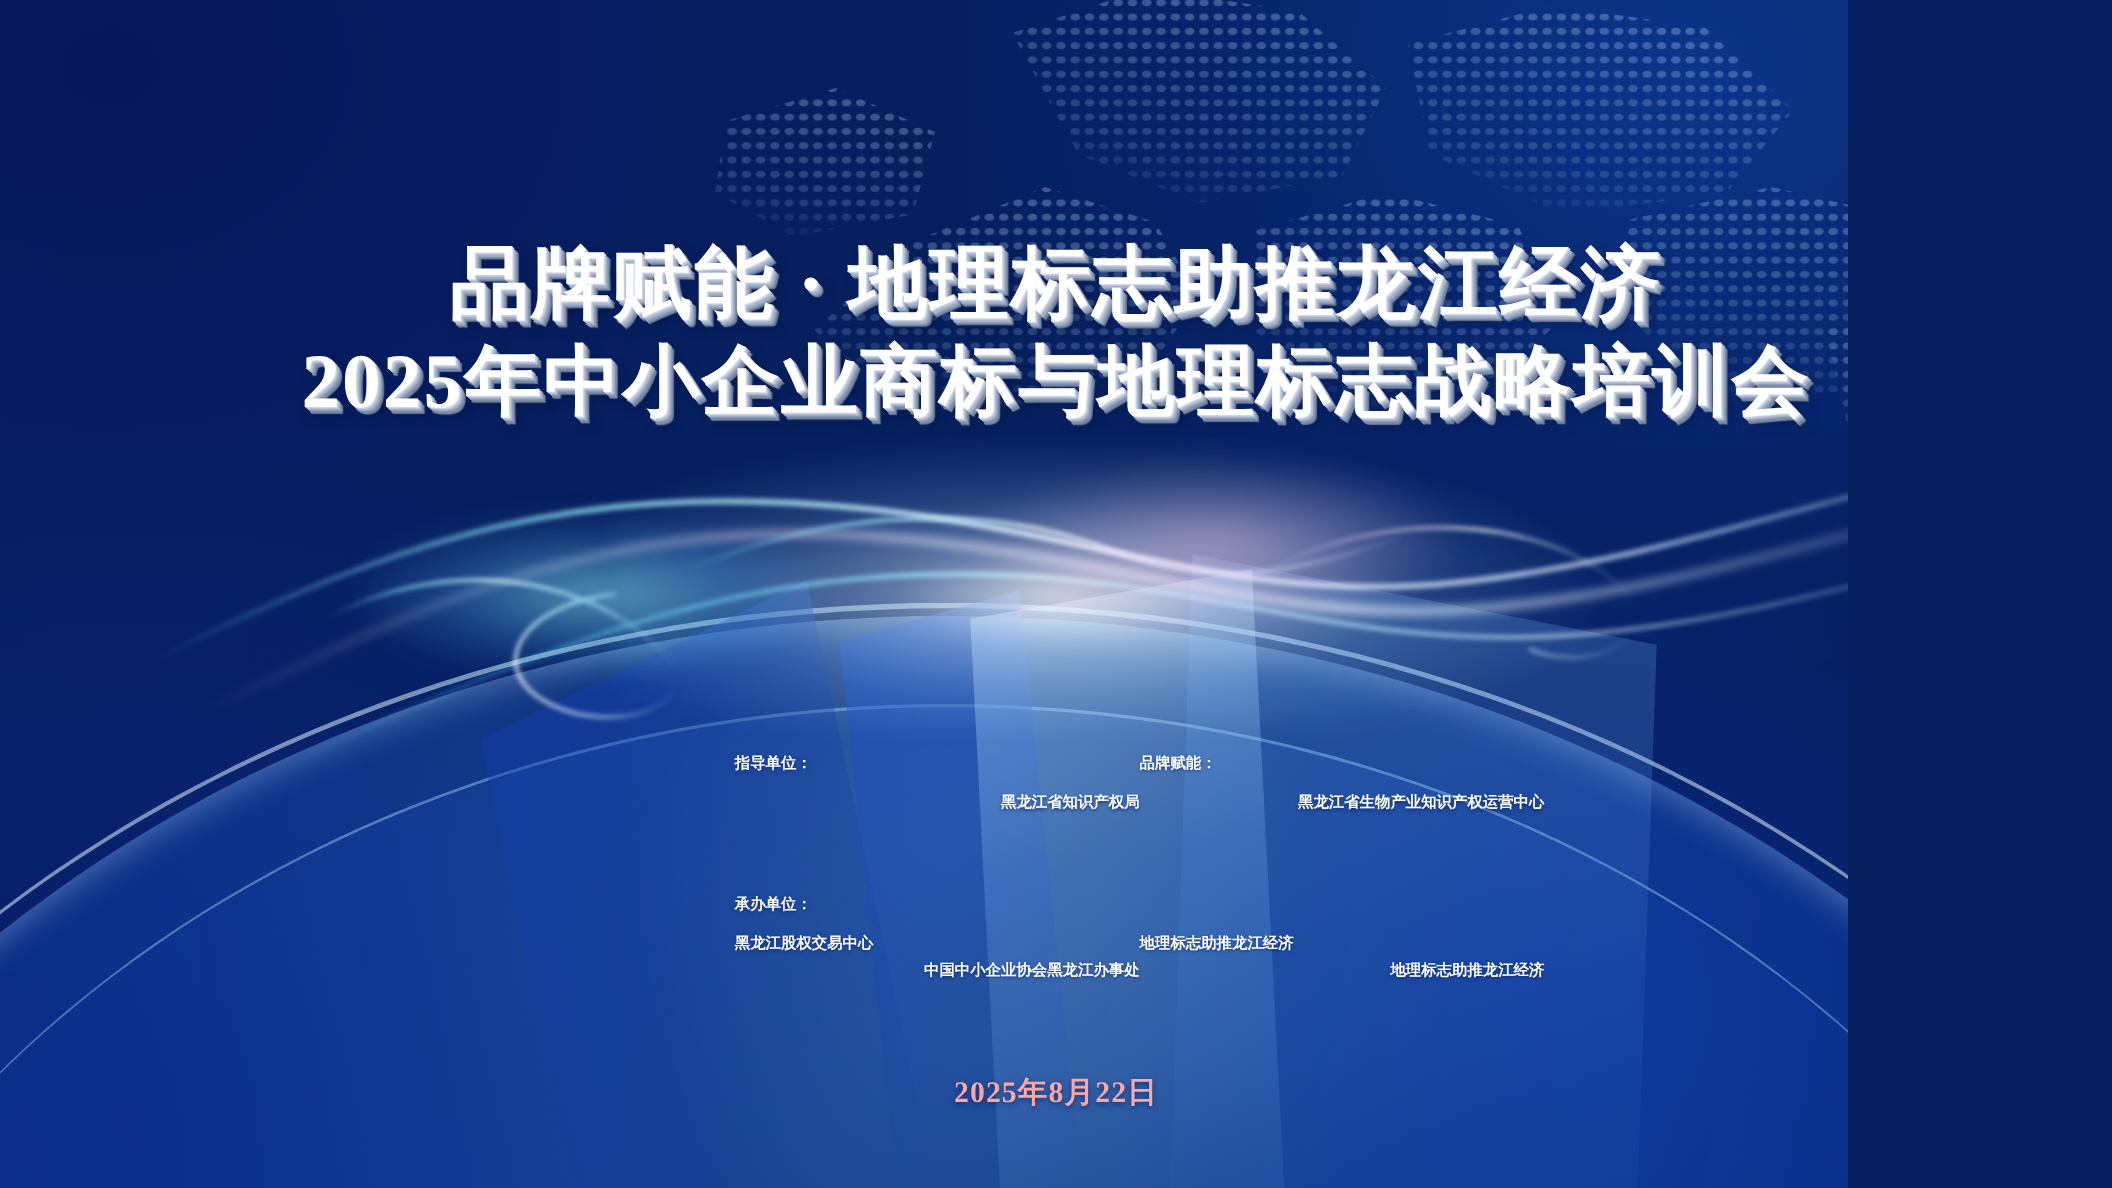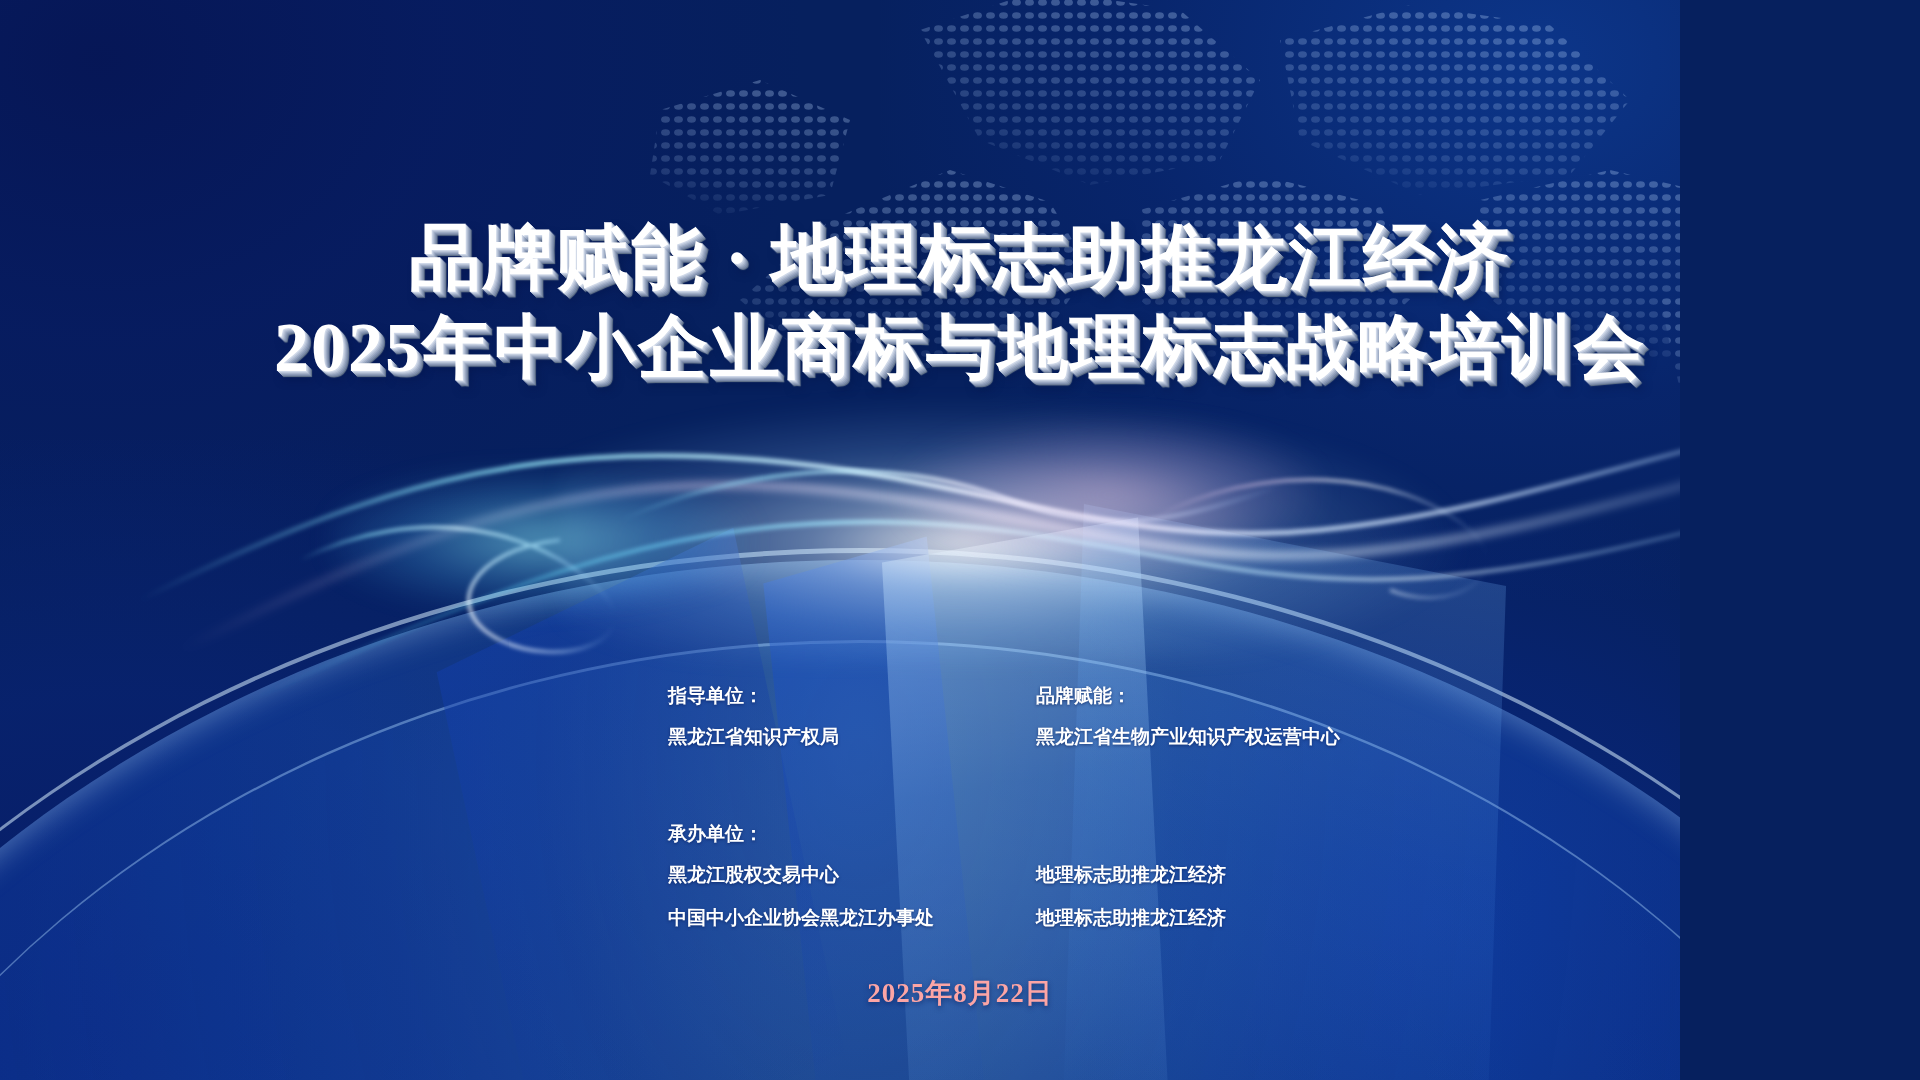--- a/index.html
+++ b/index.html
@@ -197,31 +197,31 @@
   }
   .org-group { margin-bottom: 36px; }
   .org-row {
     display: flex;
   }
   .org-col {
     width: 368px;
     flex: 0 0 368px;
   }
   .org-label, .org-name {
-    font-family: Liberation Mono, monospace;
+    font-family: Liberation Serif, serif;
     font-weight: bold;
     color: #ffffff;
-    font-size: 19px;
+    font-size: 14px;
     line-height: 1.0;
     text-shadow: 0 1px 3px rgba(4,22,80,0.6);
     white-space: nowrap;
   }
   .org-label { margin-bottom: 22px; }
-  .org-name { margin-bottom: 24px; }
-  .org-name.last { margin-bottom: 0; }
+  .org-name { margin-bottom: 10px; }
+  .org-name.last { margin-bottom: 0; text-align: right; }
   .org-spacer { height: 42px; }
 
   .event-date {
     position: absolute;
     left: 0;
     top: 975px;
     width: 1920px;
     text-align: center;
     font-family: "Liberation Serif", "DejaVu Serif", serif;
     font-weight: bold;

